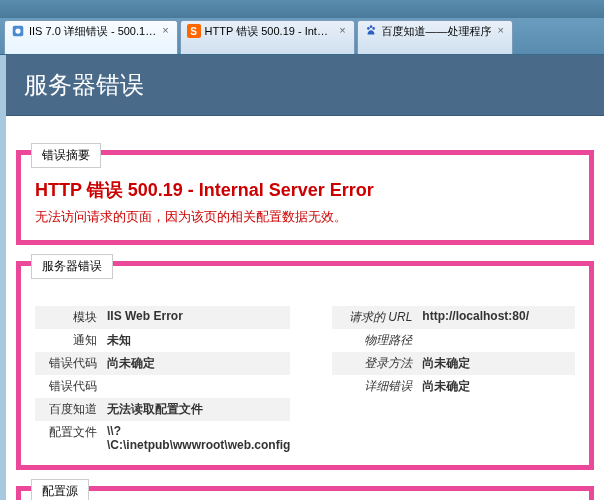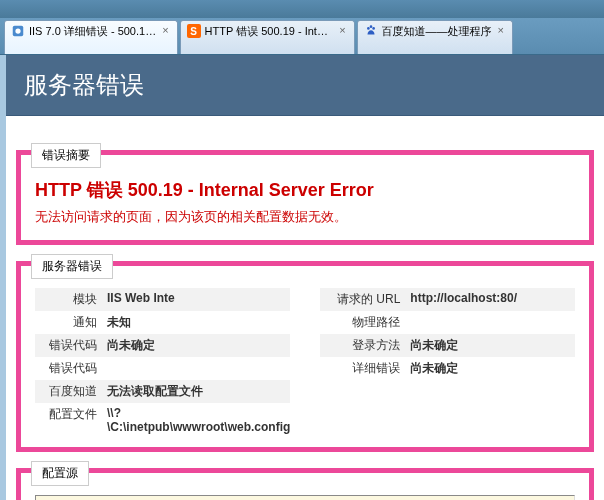--- a/index.html
+++ b/index.html
@@ -12,26 +12,26 @@
 .tab-title { white-space: nowrap; overflow: hidden; text-overflow: ellipsis; flex: 1; }
 .tab-close { font-size: 11px; color: #666; cursor: pointer; padding: 0 2px; }
 .content-area { display: flex; }
 .left-strip { width: 6px; background: #a8c8e0; }
 .page { flex: 1; }
 .page-header { background: #4a6a8a; color: #fff; padding: 14px 18px; font-size: 24px; font-weight: normal; border-bottom: 1px solid #3a5a7a; margin-bottom: 34px; }
 .section { margin: 0 10px 16px; border: 5px solid #ec4899; position: relative; padding: 14px 14px 10px; }
 .section-tab { position: absolute; top: -12px; left: 10px; background: #fff; border: 1px solid #ccc; padding: 3px 10px; font-size: 12px; }
 .error-title { font-family: Verdana, Arial, sans-serif; color: #c00; font-size: 18px; font-weight: bold; margin: 9px 0 6px; }
 .error-desc { color: #c00; font-size: 13px; margin-bottom: 4px; }
-.detail-table { display: flex; gap: 30px; margin-top: 8px; }
+.detail-table { display: flex; gap: 42px; margin-top: 26px; }
 .detail-col { flex: 1; }
 .detail-row { display: flex; padding: 3px 0; }
 .detail-row.shaded { background: #f2f2f2; }
 .detail-label { text-align: right; width: 72px; padding-right: 10px; color: #333; }
-.detail-col.right .detail-label { width: 90px; }
+.detail-col.right .detail-label { width: 90px; font-style: italic; }
 .detail-value { flex: 1; font-weight: bold; color: #333; }
 .config-source { background: #fcf8e0; border: 1px inset #ddd; padding: 10px 14px; margin-top: 8px; font-family: monospace; font-size: 11px; color: #555; line-height: 1.5; }
 .config-source .ln0 { color: #a94; font-style: italic; }
 .iis-icon { fill: #4a8ace; }
 .sogou-icon { background: #ff6600; color: #fff; font-weight: bold; display: flex; align-items: center; justify-content: center; font-size: 10px; border-radius: 2px; }
 .baidu-icon { fill: #2d5ec4; }
 </style>
 </head>
 <body>
 
@@ -74,21 +74,21 @@
     <div class="error-title">HTTP 错误  500.19 - Internal Server Error</div>
     <div class="error-desc">无法访问请求的页面，因为该页的相关配置数据无效。</div>
   </div>
 
   <div class="section">
     <div class="section-tab">服务器错误</div>
     <div class="detail-table">
       <div class="detail-col">
         <div class="detail-row shaded">
               <div class="detail-label">模块</div>
-              <div class="detail-value">IIS Web Inte</div>
+              <div class="detail-value">IIS Web Error</div>
             </div>
         <div class="detail-row">
               <div class="detail-label">通知</div>
               <div class="detail-value">未知</div>
             </div>
         <div class="detail-row shaded">
               <div class="detail-label">错误代码</div>
               <div class="detail-value">尚未确定</div>
             </div>
         <div class="detail-row">

